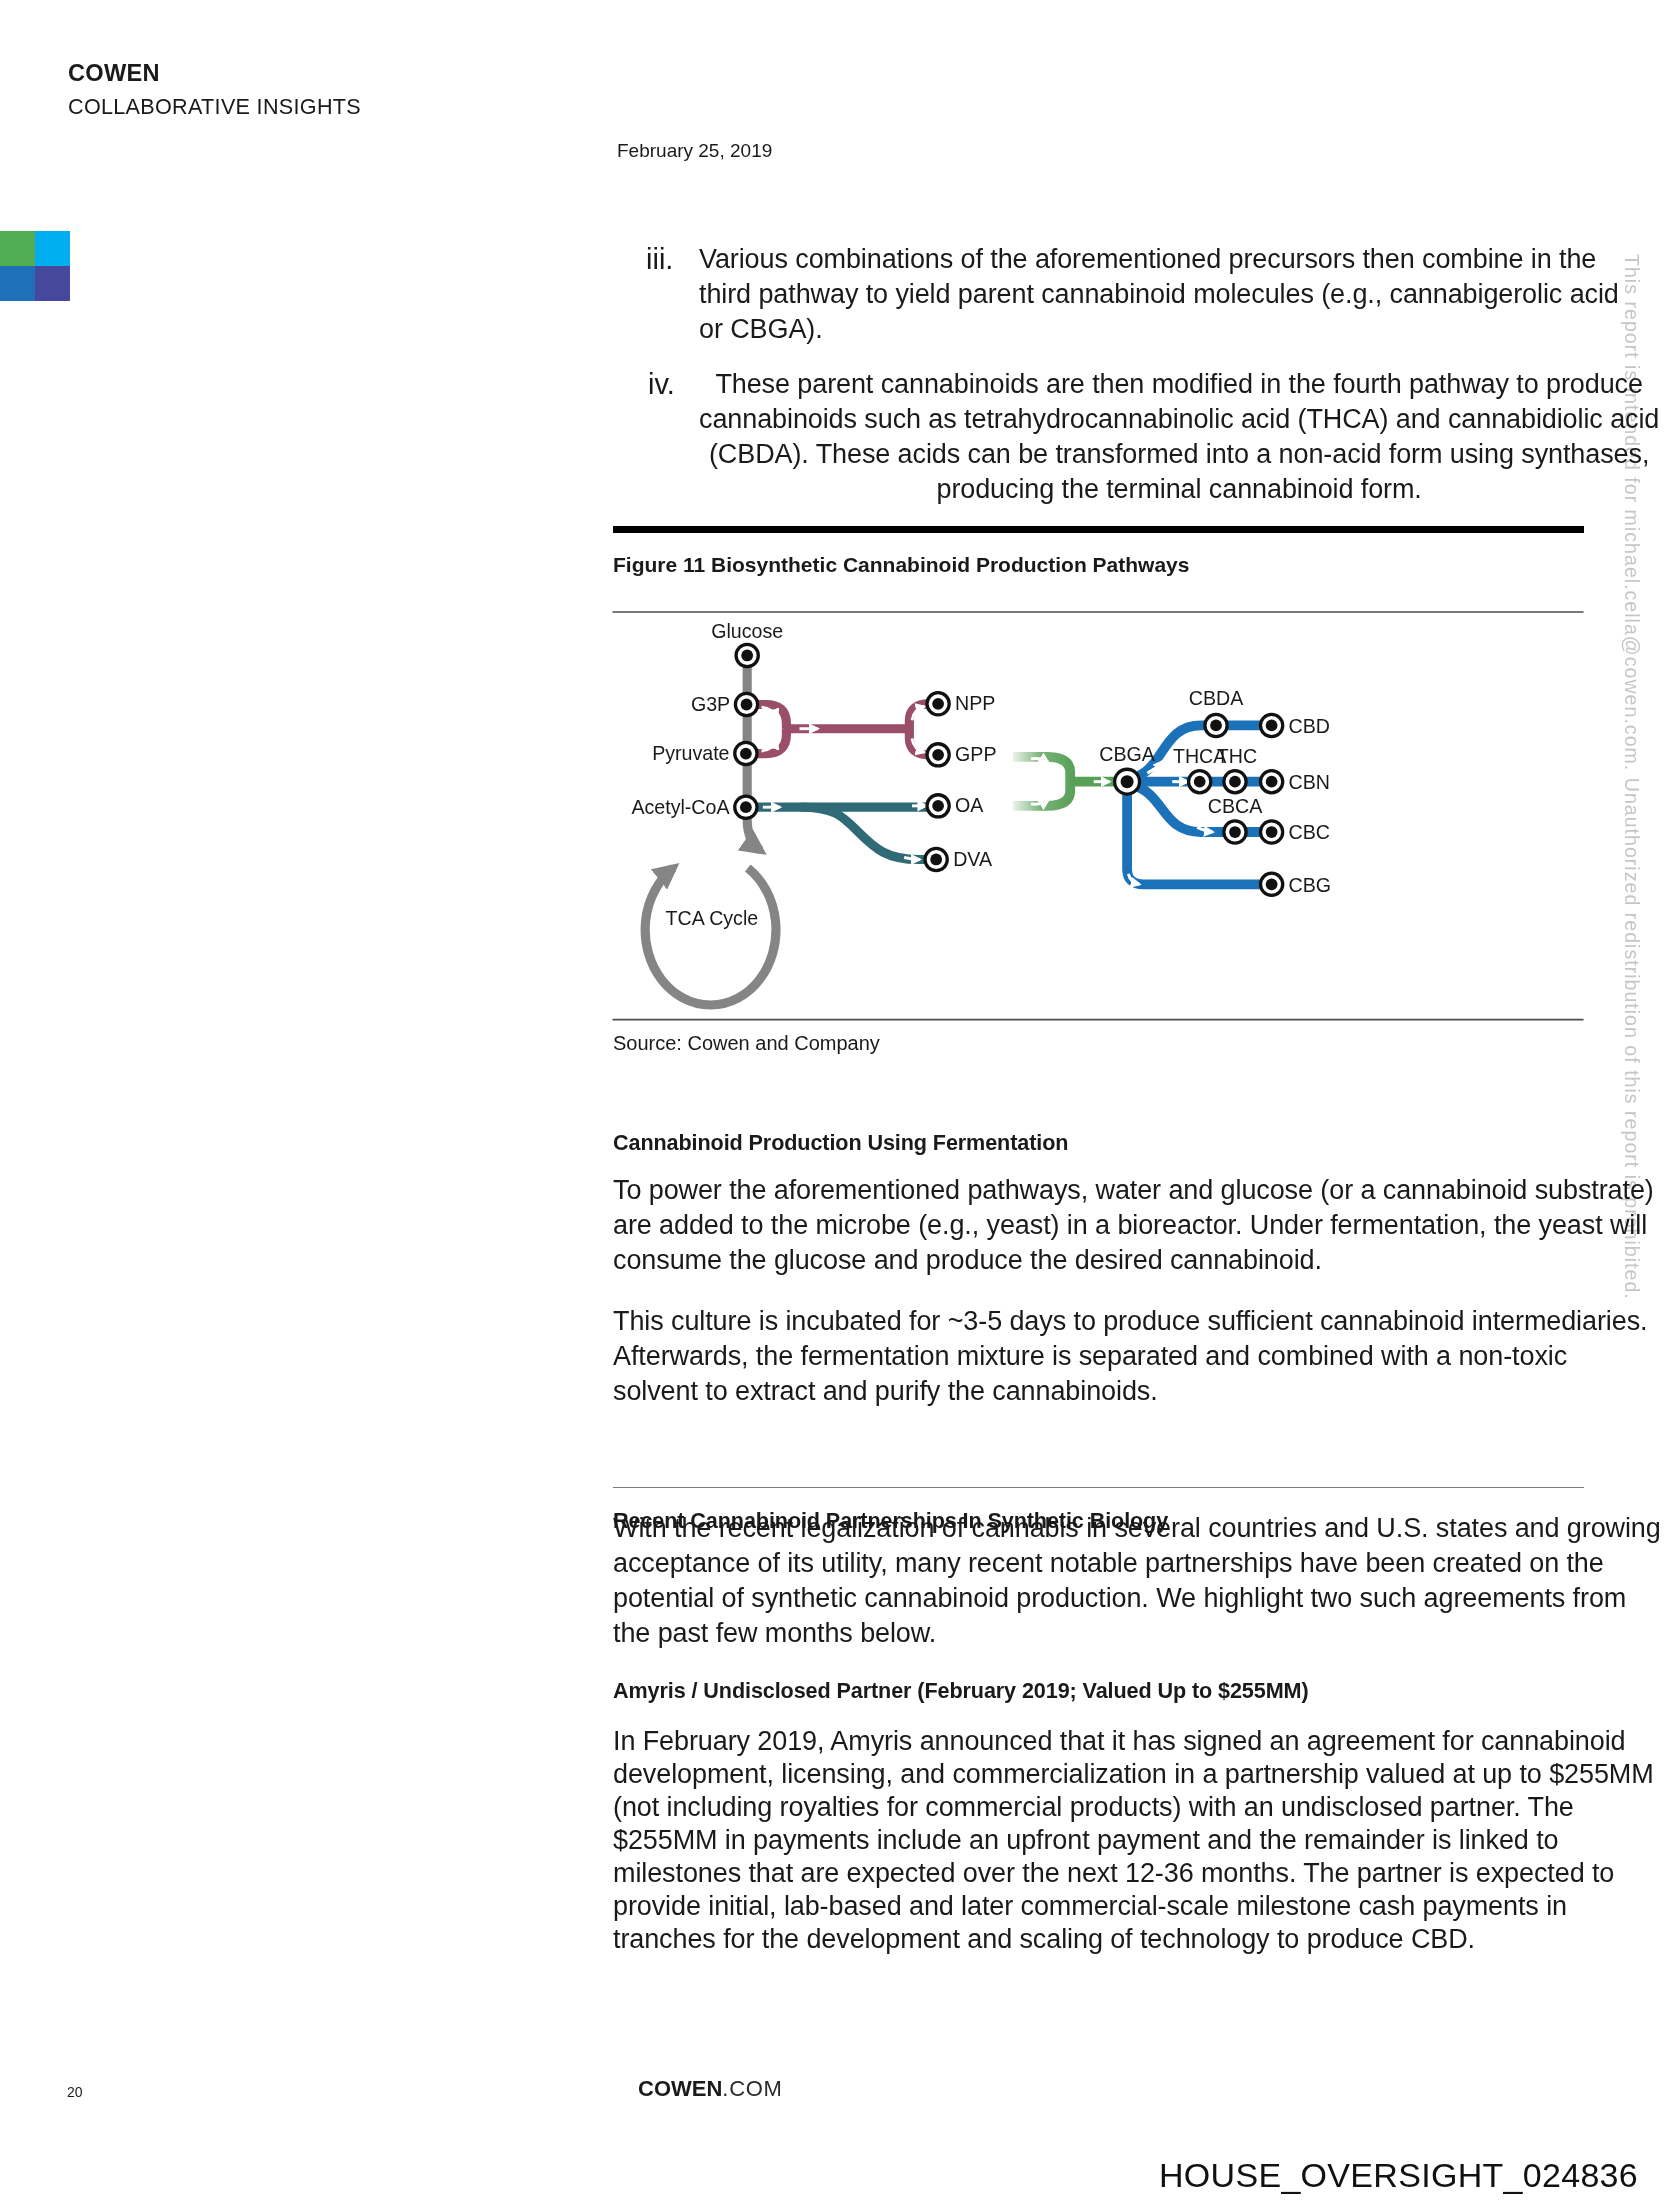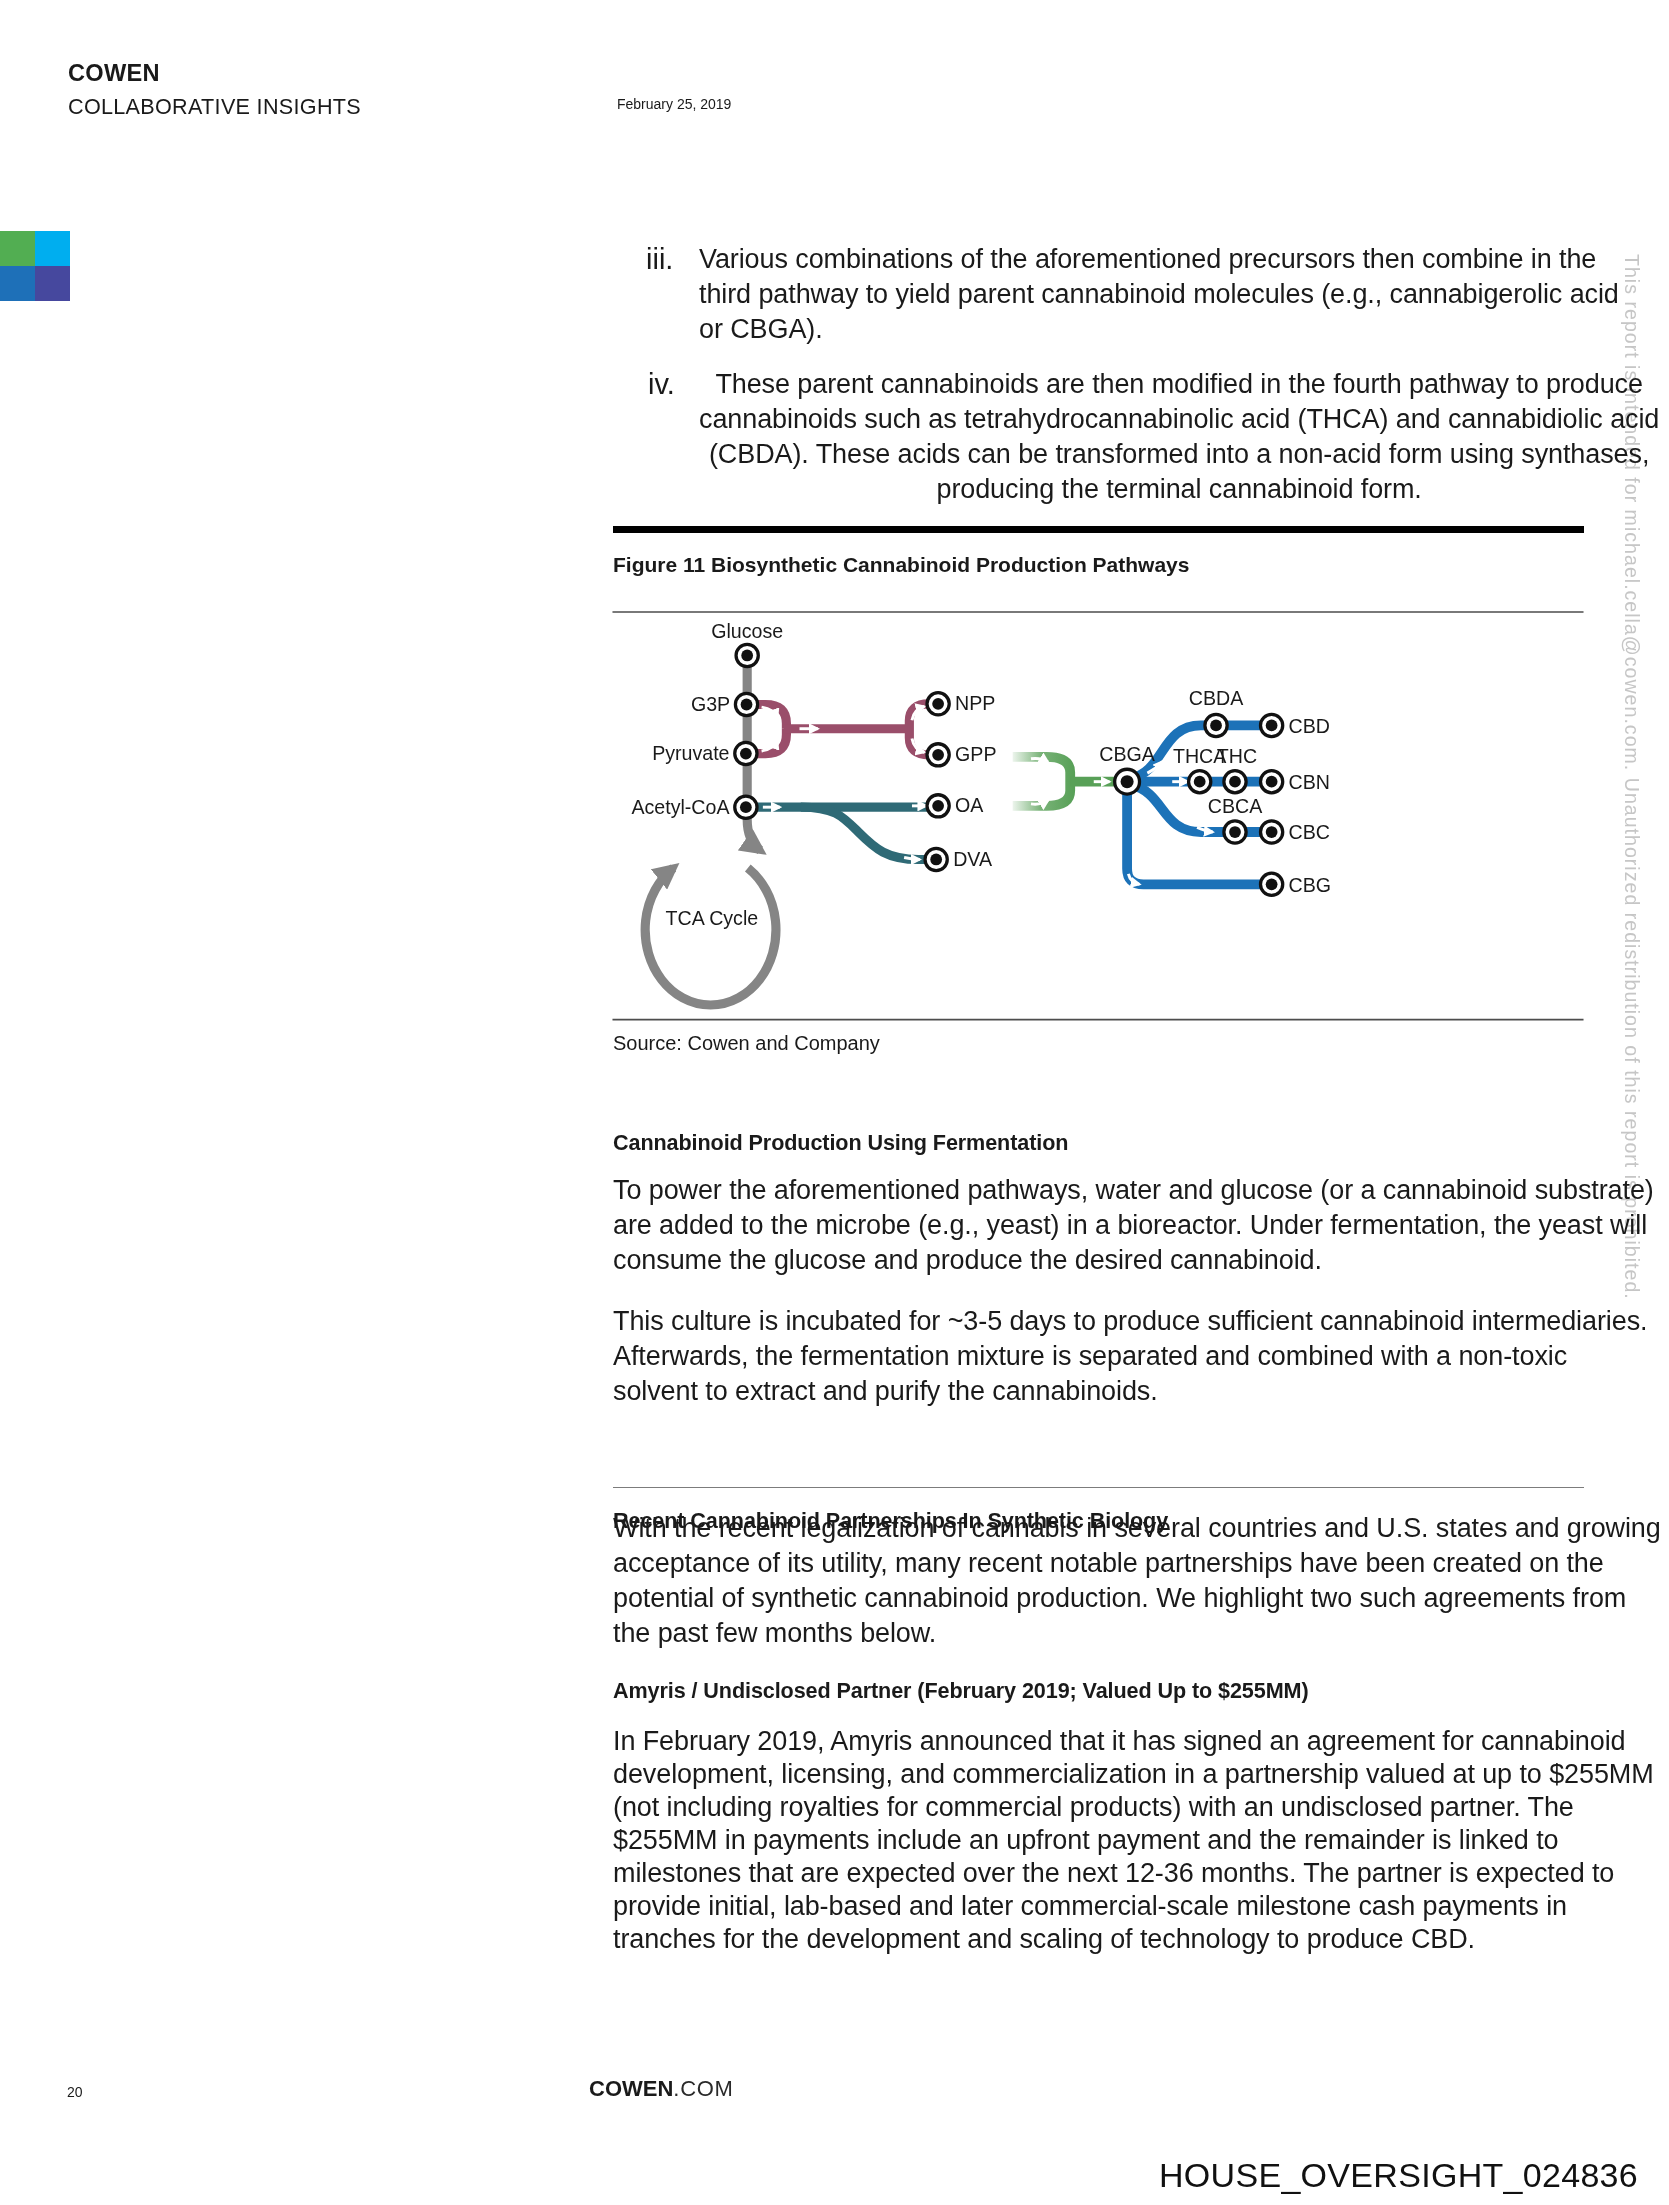--- a/index.html
+++ b/index.html
@@ -3,21 +3,21 @@
 <meta charset="utf-8">
 <style>
   html,body{margin:0;padding:0;}
   body{
     width:1669px;height:2205px;position:relative;background:#ffffff;
     font-family:"Liberation Sans", sans-serif;color:#1a1a1a;overflow:hidden;
   }
   .abs{position:absolute;}
   .brand{font-size:23.6px;font-weight:bold;letter-spacing:0.3px;}
   .subbrand{font-size:21.6px;letter-spacing:0.3px;color:#1a1a1a;}
-  .date{font-size:14px;}
+  .date{font-size:19px;margin-top:44px;}
   .logo{left:0;top:231px;width:69px;height:69px;display:grid;grid-template-columns:35px 35px;grid-template-rows:35px 35px;}
   .para{font-size:27px;line-height:35px;white-space:pre;letter-spacing:-0.1px;}
   .list-marker{font-size:29px;line-height:35px;}
   .h-bold{font-size:21.6px;font-weight:bold;letter-spacing:-0.1px;}
   .fig-title{font-size:21px;font-weight:bold;}
   .thick-rule{background:#000;height:7.2px;width:971px;}
   .thin-rule{background:#7c7c7c;height:1.3px;width:971px;}
   .source{font-size:20px;}
   .footer-page{font-size:14px;margin-top:8px;}
   .footer-site{font-size:22px;}
@@ -238,17 +238,17 @@
 <div class="abs h-bold" style="left:613px;top:1678px;">Amyris / Undisclosed Partner (February 2019; Valued Up to $255MM)</div>
 <div class="abs para" style="left:613px;top:1725px;line-height:33px;">In February 2019, Amyris announced that it has signed an agreement for cannabinoid
 development, licensing, and commercialization in a partnership valued at up to $255MM
 (not including royalties for commercial products) with an undisclosed partner. The
 $255MM in payments include an upfront payment and the remainder is linked to
 milestones that are expected over the next 12-36 months. The partner is expected to
 provide initial, lab-based and later commercial-scale milestone cash payments in
 tranches for the development and scaling of technology to produce CBD.</div>
 
 <div class="abs footer-page" style="left:67px;top:2076px;">20</div>
-<div class="abs footer-site" style="left:589px;top:2076px;">
+<div class="abs footer-site" style="left:638px;top:2076px;">
   <span class="b">COWEN</span><span class="r">.COM</span>
 </div>
 <div class="abs stamp" style="left:1159px;top:2156px;">HOUSE_OVERSIGHT_024836</div>
 
 
 </body></html>

